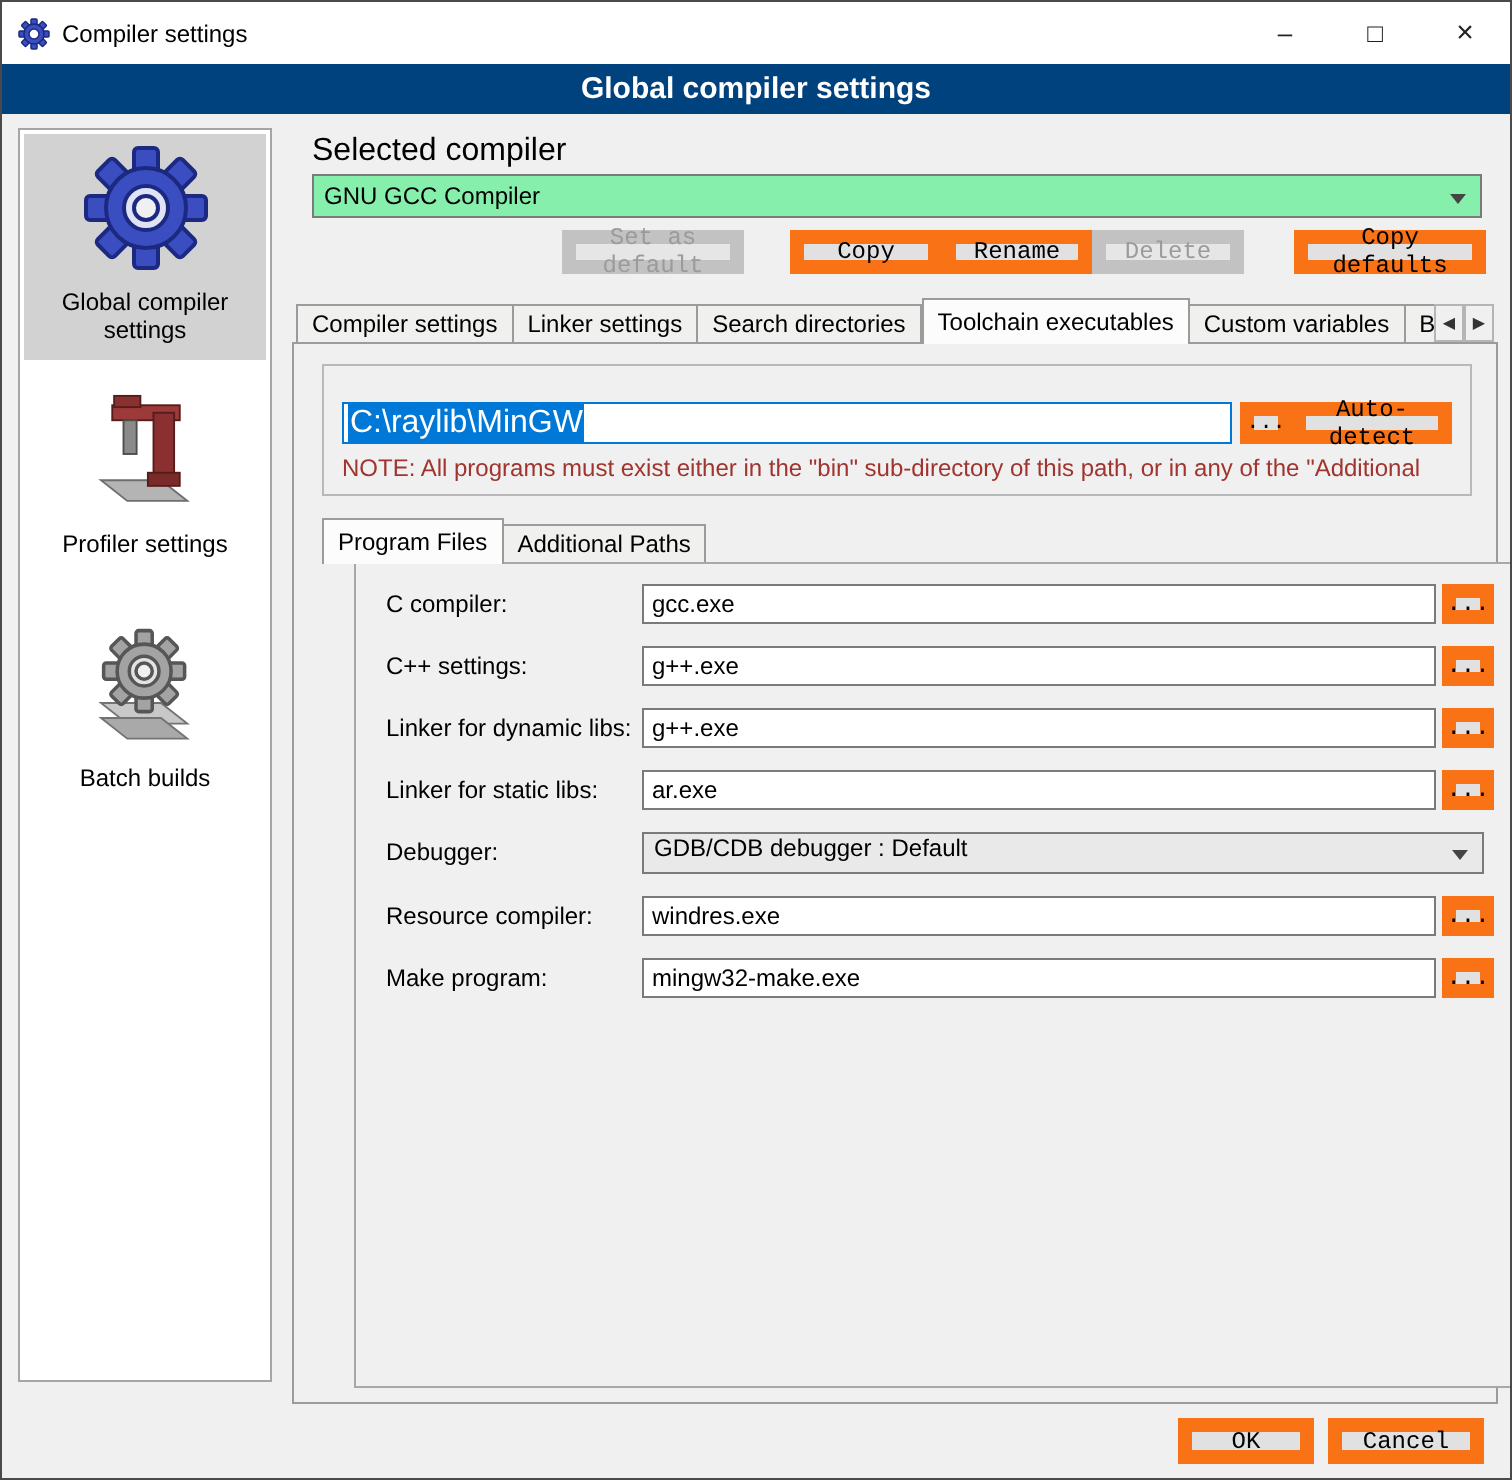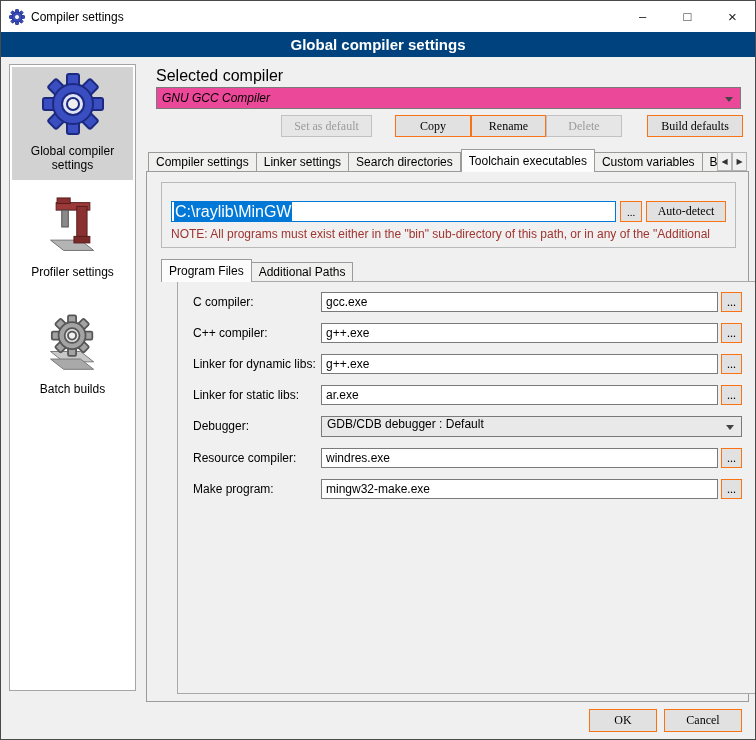--- a/index.html
+++ b/index.html
@@ -21,24 +21,24 @@
   .side-item{width:121px;display:flex;flex-direction:column;align-items:center;padding:5px 0 8px;cursor:pointer;}
   .side-item.selected{background:#d2d2d2;}
   .side-icon{width:64px;height:64px;}
   .side-icon.small{width:60px;height:60px;}
   .side-label{font-size:12px;line-height:14px;text-align:center;margin-top:8px;color:#000;}
 
   
   .main{position:absolute;left:145px;top:63px;width:603px;height:638px;}
   .lbl{font-size:16px;color:#000;}
   .sel-compiler-label{position:absolute;left:10px;top:3px;}
-  .combo{position:absolute;box-sizing:border-box;height:22px;background:#ec4899;border:1px solid #7a7a7a;display:flex;align-items:center;padding:0 22px 0 5px;font-size:12px;cursor:default;font-style:italic;}
+  .combo{position:absolute;box-sizing:border-box;height:22px;background:#86efac;border:1px solid #7a7a7a;display:flex;align-items:center;padding:0 22px 0 5px;font-size:12px;cursor:default;}
   .combo .chev{position:absolute;right:7px;top:9px;width:0;height:0;border-left:4px solid transparent;border-right:4px solid transparent;border-top:5px solid #444;}
   .combo.top{left:10px;top:23px;width:585px;}
-  .btn{box-sizing:border-box;background:#e1e1e1;border:1px solid #f97316;font-size:12px;color:#000;display:flex;align-items:center;justify-content:center;cursor:pointer;font-family:Liberation Serif, serif;}
+  .btn{box-sizing:border-box;background:#e1e1e1;border:7px solid #f97316;font-size:12px;color:#000;display:flex;align-items:center;justify-content:center;cursor:pointer;font-family:Liberation Mono, monospace;}
   .btn.disabled{color:#9b9b9b;border-color:#c2c2c2;background:#e6e6e6;cursor:default;}
   .rowbtn{position:absolute;top:51px;height:22px;}
 
   
   .tabwrap{position:absolute;left:2px;top:85px;width:573px;height:23px;overflow:hidden;display:flex;align-items:flex-start;}
   .tab{box-sizing:border-box;margin-top:3px;height:19px;padding:0 7px;background:#f0f0ef;border:1px solid #9b9b9b;border-bottom:none;border-left:none;font-size:12px;display:flex;align-items:center;white-space:nowrap;cursor:pointer;}
   .tab:first-child{border-left:1px solid #9b9b9b;}
   .tab.active{margin-top:0;height:23px;background:#fcfcfc;border-left:1px solid #9b9b9b;position:relative;z-index:3;}
   .tab-arrows{position:absolute;right:2px;top:88px;display:flex;}
   .tab-arrow{width:15px;height:19px;font-size:8px;display:flex;align-items:center;justify-content:center;background:#f0f0f0;border:1px solid #b5b5b5;box-sizing:border-box;cursor:pointer;color:#333;}
@@ -158,21 +158,21 @@
 
     <div class="combo top">
       <span>GNU GCC Compiler</span>
       <span class="chev"></span>
     </div>
 
     <button class="btn rowbtn disabled" style="left:135px;width:91px">Set as default</button>
     <button class="btn rowbtn" style="left:249px;width:76px">Copy</button>
     <button class="btn rowbtn" style="left:325px;width:75px">Rename</button>
     <button class="btn rowbtn disabled" style="left:400px;width:76px">Delete</button>
-    <button class="btn rowbtn" style="left:501px;width:96px">Build defaults</button>
+    <button class="btn rowbtn" style="left:501px;width:96px">Copy defaults</button>
 
     <div class="tabwrap">
       <div class="tab">Compiler settings</div>
       <div class="tab">Linker settings</div>
       <div class="tab">Search directories</div>
       <div class="tab active">Toolchain executables</div>
       <div class="tab">Custom variables</div>
       <div class="tab">Build</div>
     </div>
     <div class="tab-arrows">
@@ -198,21 +198,21 @@
 
       <div class="subpanel">
 
         <div class="frow" style="top:10px">
           <span class="flabel">C compiler:</span>
           <input class="tinput" value="gcc.exe" style="">
           <button class="btn dots">...</button>
         </div>
 
         <div class="frow" style="top:41px">
-          <span class="flabel">C++ compiler:</span>
+          <span class="flabel">C++ settings:</span>
           <input class="tinput" value="g++.exe" style="">
           <button class="btn dots">...</button>
         </div>
 
         <div class="frow" style="top:72px">
           <span class="flabel">Linker for dynamic libs:</span>
           <input class="tinput" value="g++.exe" style="">
           <button class="btn dots">...</button>
         </div>
 

